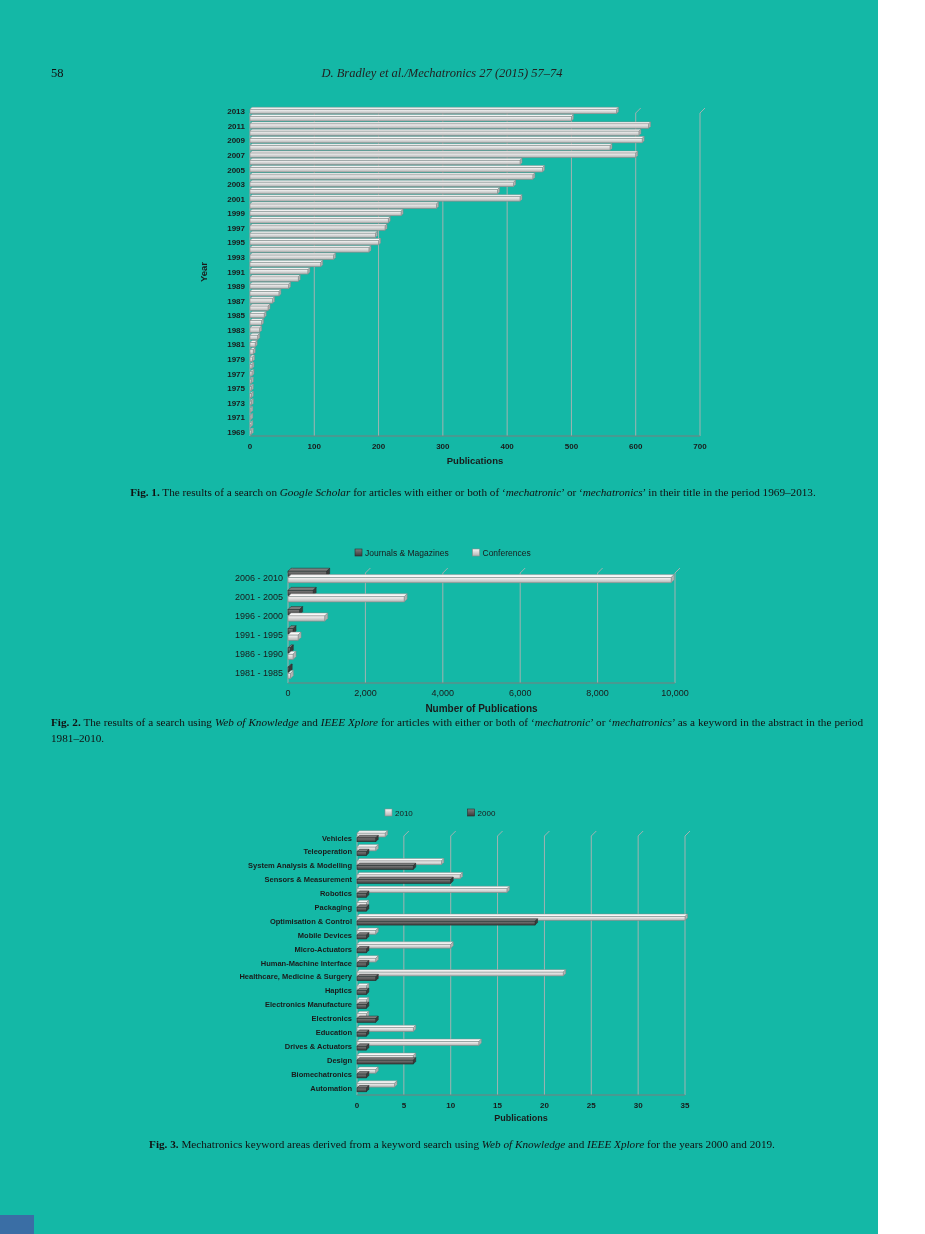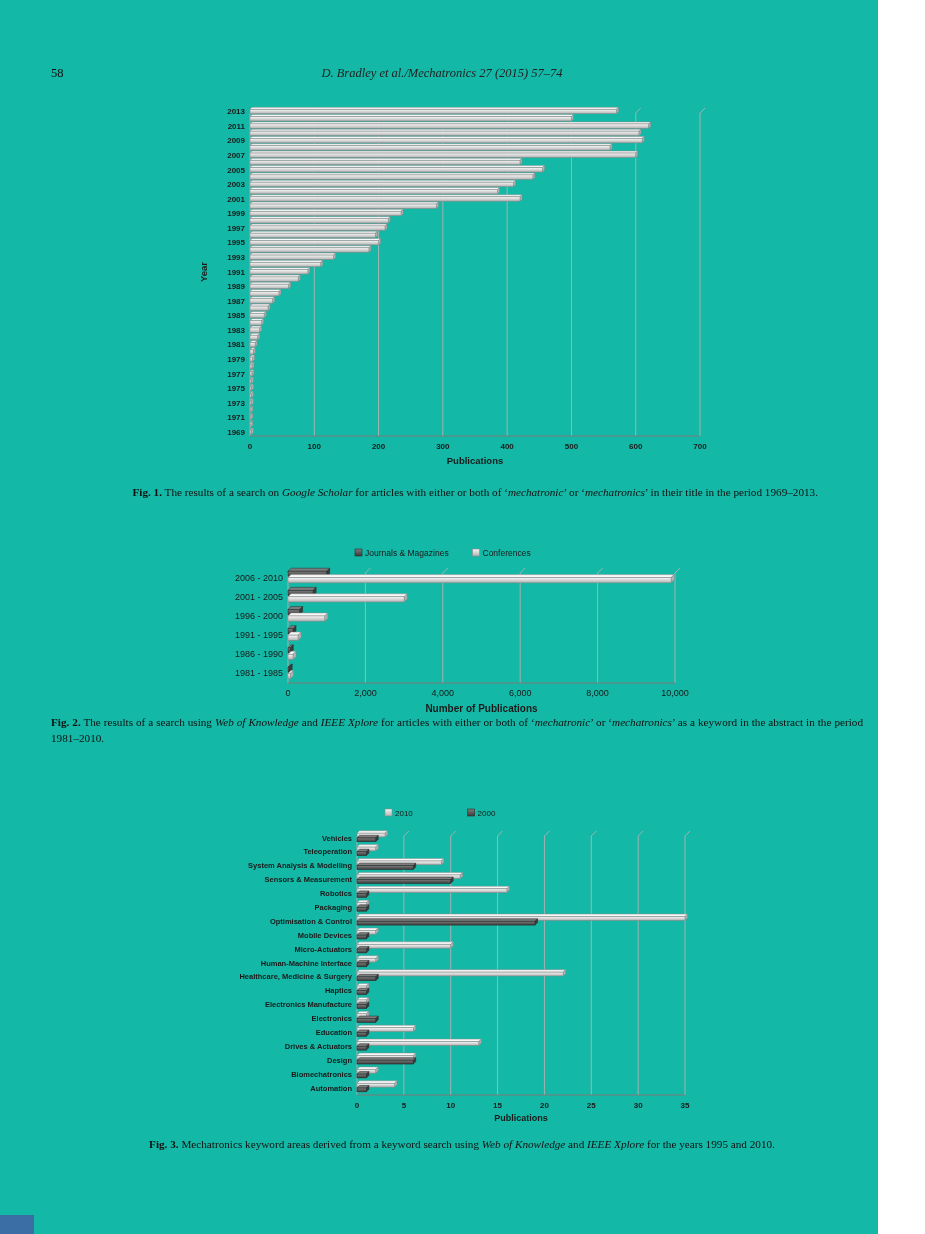--- a/index.html
+++ b/index.html
@@ -5,21 +5,21 @@
   *{margin:0;padding:0;box-sizing:border-box}
   html,body{background:#ffffff}
   #page{position:relative;width:878px;height:1234px;background:#14b8a6;font-family:"Liberation Serif",serif;color:#111;overflow:hidden}
   .page-number{position:absolute;left:51px;top:66px;font-size:12.5px}
   .running-head{position:absolute;left:6px;right:0;top:66px;text-align:center;font-style:italic;font-size:12.5px;color:#222}
   .chart{position:absolute}
   #chart1{left:195px;top:98px}
   #chart2{left:215px;top:543px}
   #chart3{left:240px;top:803px}
   .caption{position:absolute;font-size:11.2px;line-height:1.45;color:#111}
-  #cap1{left:88px;top:484px;width:730px;text-align:right}
+  #cap1{left:108px;top:484px;width:730px;text-align:center}
   #cap2{left:51px;top:714px;width:812px;text-align:justify}
   #cap3{left:132px;top:1136px;width:660px;text-align:center}
   .cap-b{font-weight:bold}
   .cap-i{font-style:italic}
   svg text{font-family:"Liberation Sans",sans-serif;fill:#1a1a1a}
   .bld{font-weight:bold}
   #corner{position:absolute;left:0;top:1215px;width:34px;height:19px}
 </style>
 </head>
 <body>
@@ -453,16 +453,16 @@
         <rect x="117" y="271.11052631578946" width="9.371428571428572" height="3.8" fill="url(#fig3-dark)" stroke="#2b2b2b" stroke-width="0.6"></rect>
         <polygon points="117,285.0052631578947 119.5,282.5052631578947 128.87142857142857,282.5052631578947 126.37142857142857,285.0052631578947" fill="#7d7d7d" stroke="#2b2b2b" stroke-width="0.5"></polygon>
         <polygon points="126.37142857142857,285.0052631578947 128.87142857142857,282.5052631578947 128.87142857142857,286.30526315789473 126.37142857142857,288.80526315789473" fill="#3a3a3a" stroke="#2b2b2b" stroke-width="0.5"></polygon>
         <rect x="117" y="285.0052631578947" width="9.371428571428572" height="3.8" fill="url(#fig3-dark)" stroke="#2b2b2b" stroke-width="0.6"></rect>
         <text x="281" y="318" text-anchor="middle" font-size="9" class="bld">Publications</text>
         <rect x="145" y="6" width="7" height="7" fill="url(#fig3-light)" stroke="#8a8a8a" stroke-width="0.6"></rect>
         <text x="155" y="12.5" font-size="8">2010</text>
         <rect x="227.6" y="6" width="7" height="7" fill="url(#fig3-dark)" stroke="#2b2b2b" stroke-width="0.6"></rect>
         <text x="237.6" y="12.5" font-size="8">2000</text>
       </svg></div>
-  <div class="caption" id="cap3"><span class="cap-b">Fig. 3.</span><span> Mechatronics keyword areas derived from a keyword search using </span><span class="cap-i">Web of Knowledge</span><span> and </span><span class="cap-i">IEEE Xplore</span><span> for the years 1995 and 2010.</span></div>
+  <div class="caption" id="cap3"><span class="cap-b">Fig. 3.</span><span> Mechatronics keyword areas derived from a keyword search using </span><span class="cap-i">Web of Knowledge</span><span> and </span><span class="cap-i">IEEE Xplore</span><span> for the years 2000 and 2019.</span></div>
 
   <div id="corner" style="background: rgb(58, 110, 165);"></div>
 </div>
 
 </body></html>

